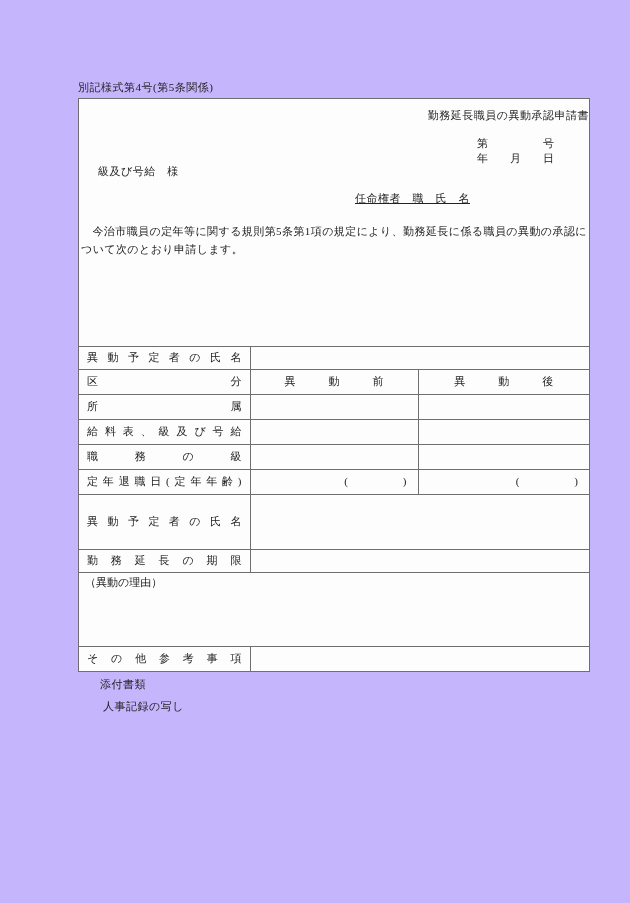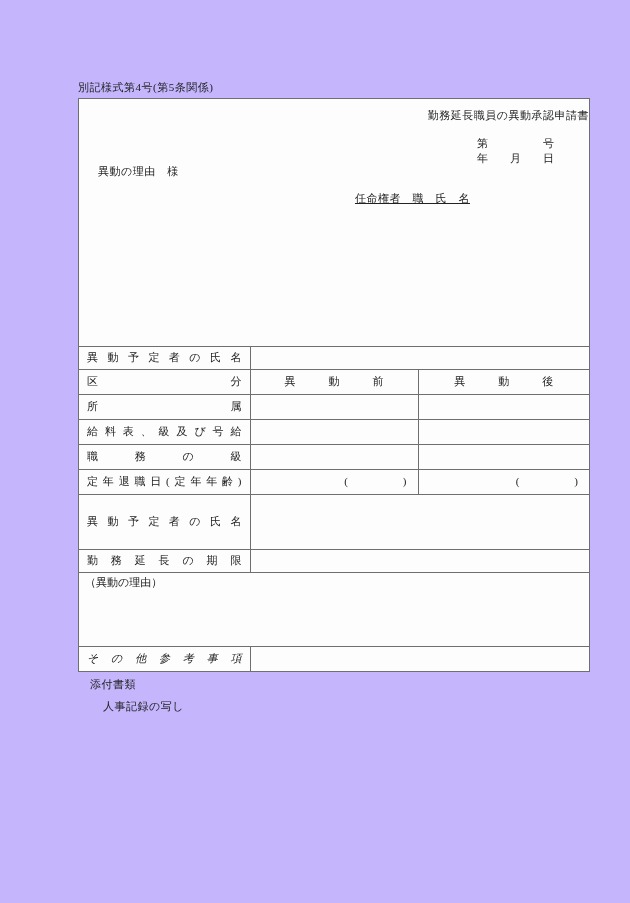--- a/index.html
+++ b/index.html
@@ -63,60 +63,61 @@
   .form-table th,.form-table td{
     border:1px solid #6f6f6f;
     padding:4px;
     font-weight:normal;
     vertical-align:middle;
     overflow:hidden;
   }
   
   .form-table tr>*:first-child{border-left:none;}
   .form-table tr>*:last-child{border-right:none;}
-  .form-table tr:last-child>*{border-bottom:none;font-style:italic;}
+  .form-table tr:last-child>*{border-bottom:none;}
   .form-table th.lbl{
     text-align:justify;
     text-align-last:justify;
     padding:0 8px;
     letter-spacing:0;
   }
   td.val{background:transparent;}
   td.center{text-align:center;white-space:pre;}
   td.paren{text-align:right;padding-right:11px;white-space:pre;}
   td.free{
     vertical-align:top;
     text-align:left;
     padding:4px 6px;
   }
   tr.h23{height:23px;} tr.h25{height:25px;} tr.h26{height:26px;}
   tr.h53{height:53px;} tr.h55{height:55px;} tr.h74{height:74px;}
-  .attach-label{position:absolute;left:90px;top:679px;letter-spacing:.5px;}
+  .attach-label{position:absolute;left:100px;top:679px;letter-spacing:.5px;}
   .attach-item{position:absolute;left:103px;top:701px;letter-spacing:.5px;}
 </style>
 </head>
 <body>
 
 <div class="page">
 
   <div class="form-number">別記様式第4号(第5条関係)</div>
 
   <div class="formbox">
 
     <div class="doc-title">勤務延長職員の異動承認申請書</div>
 
     <div class="docnum-block">
       <div class="line">第　　　　　号</div>
       <div class="line">年　　月　　日</div>
     </div>
 
-    <div class="addressee">異動の理由　様</div>
+    <div class="addressee">級及び号給　様</div>
 
     <div class="appointer">任命権者　職　氏　名</div>
 
+    <div class="body-par">　今治市職員の定年等に関する規則第5条第1項の規定により、勤務延長に係る職員の異動の承認について次のとおり申請します。</div>
 
     <table class="form-table">
       <colgroup>
         <col style="width:171px">
         <col style="width:168px">
         <col style="width:171px">
       </colgroup>
 
       <tbody>
           <tr class="h23">

